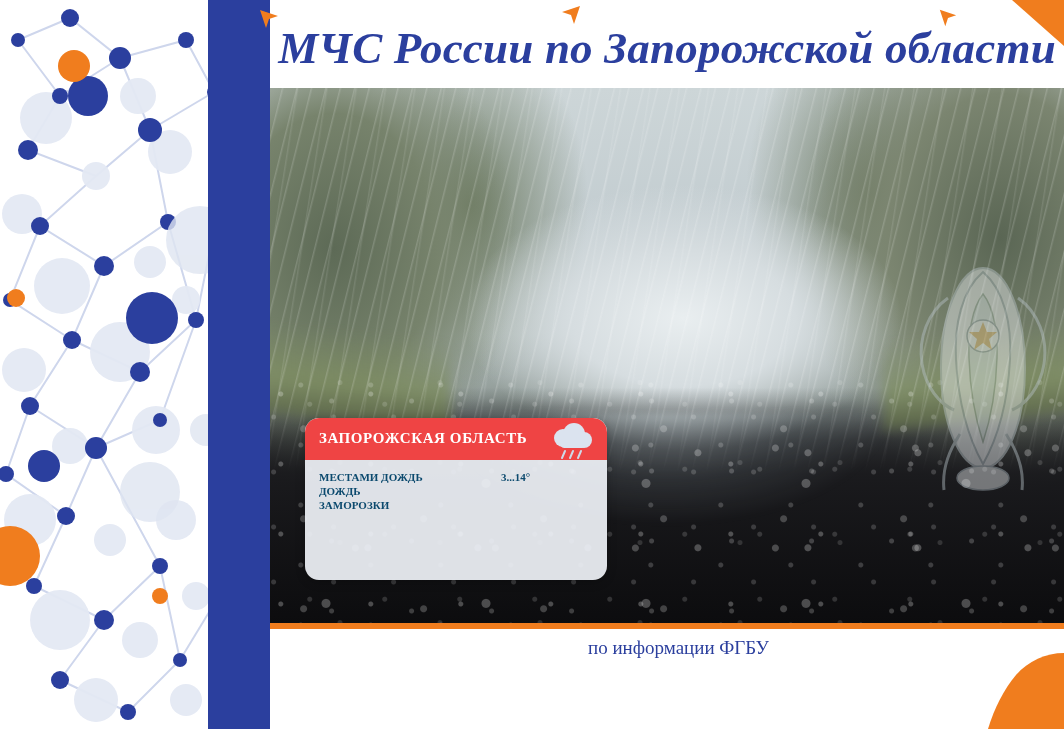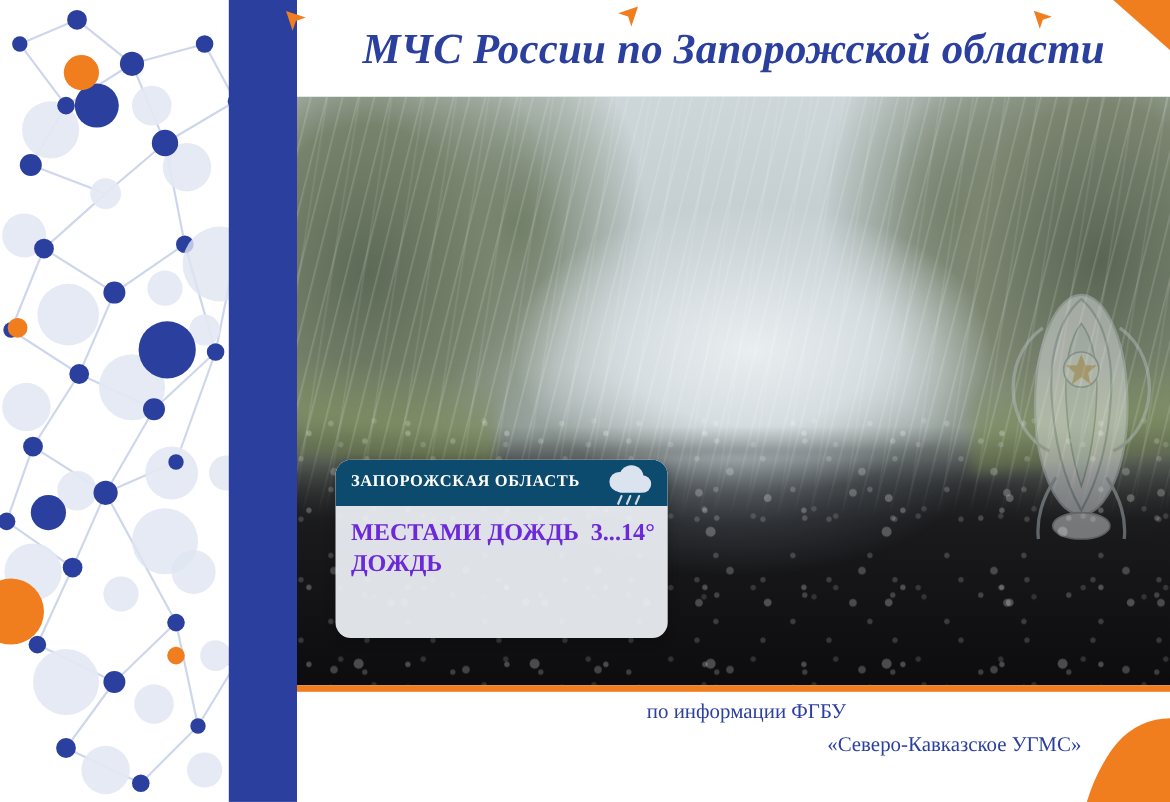--- a/index.html
+++ b/index.html
@@ -50,21 +50,21 @@
   }
   .header-title {
     position: absolute;
     left: 0;
     top: 22px;
     width: 794px;
     text-align: center;
     font-family: "Liberation Serif", serif;
     font-style: italic;
     font-weight: bold;
-    font-size: 39px;
+    font-size: 45px;
     color: #2b3f9e;
     letter-spacing: 0.2px;
     white-space: nowrap;
   }
 
   
   .photo {
     position: absolute;
     left: 270px;
     top: 88px;
@@ -161,21 +161,21 @@
     background: rgba(238,241,246,0.93);
     border-radius: 14px;
     box-shadow: 0 2px 10px rgba(0,0,0,0.25);
     overflow: hidden;
   }
   .card-header {
     position: absolute;
     left: 0; top: 0;
     width: 302px;
     height: 42px;
-    background: #0c4a6e;
+    background: #ef4444;
     border-radius: 14px 14px 0 0;
   }
   .card-header-text {
     position: absolute;
     left: 14px;
     top: 12px;
     font-family: "Liberation Serif", serif;
     font-weight: bold;
     font-size: 15px;
     letter-spacing: 0.6px;
@@ -193,25 +193,24 @@
     position: absolute;
     left: 14px;
     top: 52px;
     right: 10px;
   }
   .cond-row {
     display: flex;
     align-items: baseline;
     font-family: "Liberation Serif", serif;
     font-weight: bold;
-    font-size: 22px;
-    color: #6d28d9;
+    font-size: 11px;
+    color: #0c4a6e;
     line-height: 1.28;
     white-space: nowrap;
-    gap: 36px;
   }
   .cond-name { width: 182px; }
   .cond-temp { font-weight: bold; }
 
   
   .orange-rule {
     position: absolute;
     left: 270px;
     top: 623px;
     width: 794px;
@@ -429,29 +428,32 @@
       </div>
       <div class="card-body">
         <div class="cond-row">
           <span class="cond-name">МЕСТАМИ ДОЖДЬ</span>
           <span class="cond-temp">3...14°</span>
         </div>
         <div class="cond-row">
           <span class="cond-name">ДОЖДЬ</span>
           <span class="cond-temp"></span>
         </div>
+        <div class="cond-row">
+          <span class="cond-name">ЗАМОРОЗКИ</span>
+          <span class="cond-temp"></span>
+        </div>
       </div>
     </div>
   </div>
 
   <div class="orange-rule"></div>
 
   <div class="footer">
     <div class="footer-line1">по информации ФГБУ</div>
-    <div class="footer-line2">«Северо-Кавказское УГМС»</div>
   </div>
 
   <div class="corner-br">
     <svg width="128" height="86" viewBox="0 0 128 86" xmlns="http://www.w3.org/2000/svg">
       <path d="M128 86 L128 10 C110 10 92 18 80 32 C68 46 58 66 52 86 Z" fill="#f07d1e"></path>
       <path d="M128 86 L128 48 C116 52 106 62 100 74 C97 78 95 82 94 86 Z" fill="#ffffff" opacity="0.0"></path>
     </svg>
   </div>
 
 </div>

